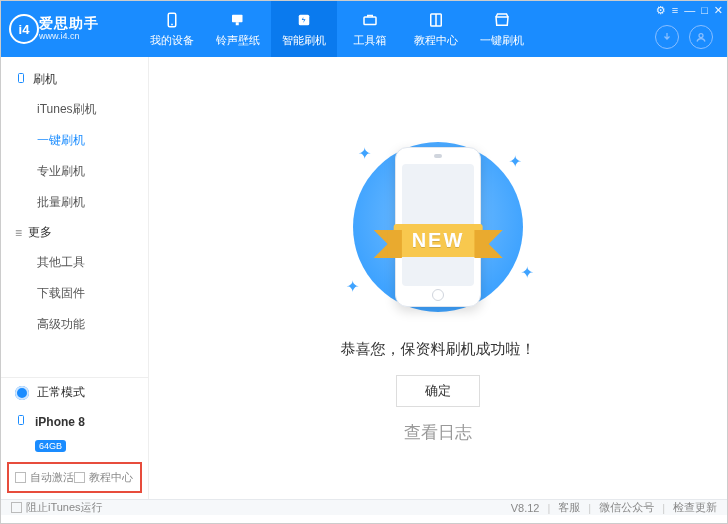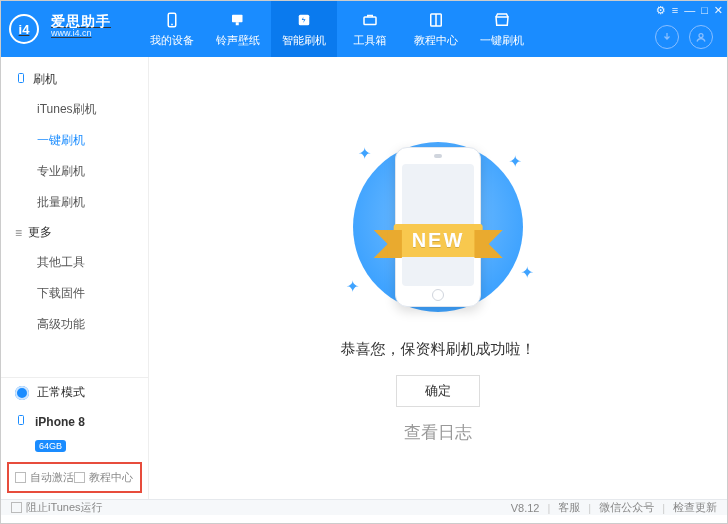--- a/index.html
+++ b/index.html
@@ -1,19 +1,19 @@
 <!DOCTYPE html>
 <html><head>
 <meta charset="utf-8">
 <style>
   * { box-sizing: border-box; margin: 0; padding: 0; }
   body { font-family: "Microsoft YaHei", Arial, sans-serif; font-size: 12px; color: #333; background: #fff; width: 728px; height: 524px; overflow: hidden; border: 1px solid #ccc; }
   
   .header { background: #1a8cff; height: 56px; display: flex; align-items: center; padding: 0 8px; position: relative; }
-  .logo-wrap { display: flex; gap: 12px; width: 130px; text-decoration: underline; }
+  .logo-wrap { display: flex; align-items: center; gap: 0; width: 130px; }
   .logo-circle { width: 30px; height: 30px; border: 2px solid #fff; border-radius: 50%; display: flex; align-items: center; justify-content: center; color: #fff; font-weight: bold; font-size: 13px; }
   .logo-text { color: #fff; line-height: 1.1; }
   .logo-text .cn { font-size: 14px; font-weight: bold; letter-spacing: 1px; }
   .logo-text .url { font-size: 9px; opacity: .9; }
   
   .nav { display: flex; height: 100%; }
   .nav-item { width: 66px; display: flex; flex-direction: column; align-items: center; justify-content: center; color: #fff; font-size: 11px; gap: 3px; cursor: pointer; }
   .nav-item.active { background: #0a7aee; }
   .nav-icon { width: 20px; height: 20px; display: flex; align-items: center; justify-content: center; }
   

